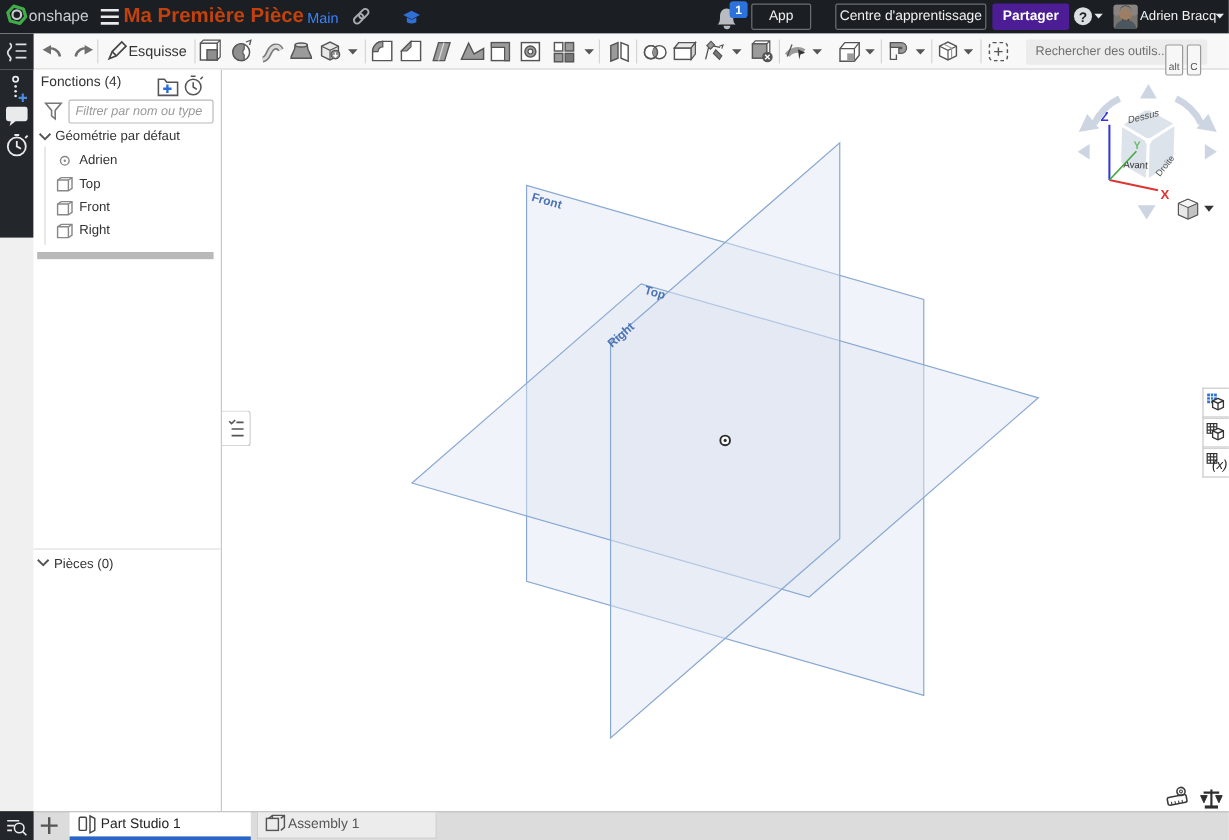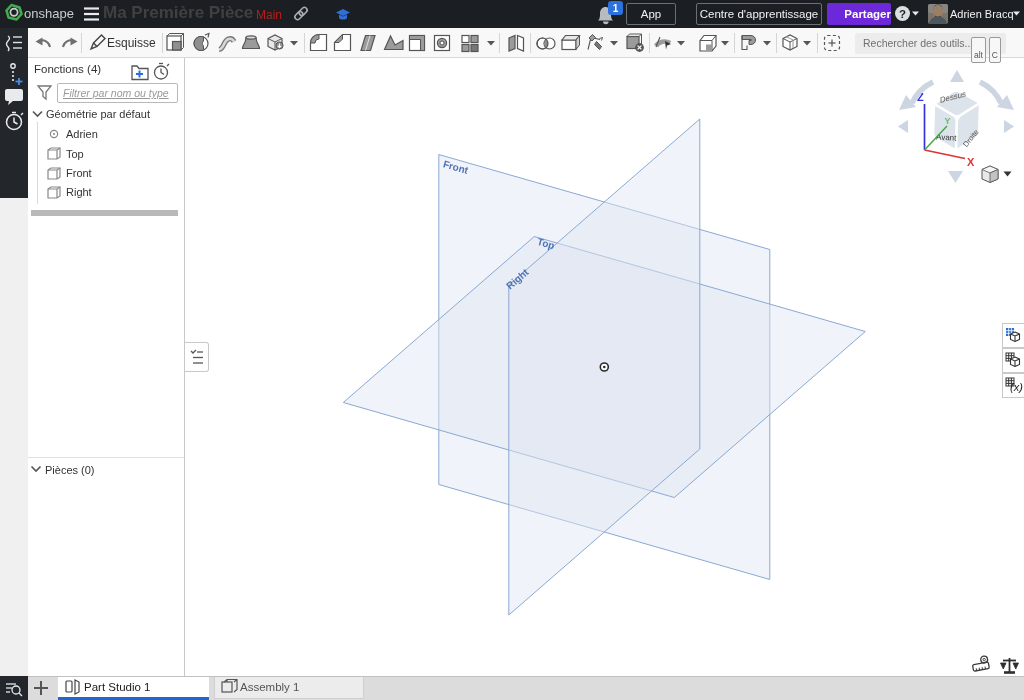--- a/index.html
+++ b/index.html
@@ -7,36 +7,36 @@
   font-family:"Liberation Sans", sans-serif; }
 .abs { position:absolute; }
 #topbar { position:absolute; left:0; top:0; width:1024px; height:28px; background:#1b1f23; }
 #toolbar { position:absolute; left:0; top:28px; width:1024px; height:30px; background:#f8f8f8; border-bottom:1px solid #d8d8d8; }
 #railtopsq { position:absolute; left:0; top:28px; width:28px; height:31px; background:#23272b; }
 #rail { position:absolute; left:0; top:58px; width:28px; height:618px; background:#f0f0f0; }
 #raildark { position:absolute; left:0; top:0; width:28px; height:140px; background:#23272b; }
 #panel { position:absolute; left:28px; top:58px; width:157px; height:618px; background:#fff; border-right:1px solid #c8c8c8; }
 #bottombar { position:absolute; left:0; top:676px; width:1024px; height:24px; background:#dcdcdc; border-top:1px solid #c0c0c0; }
 #cornersq { position:absolute; left:0; top:676px; width:28px; height:24px; background:#23272b; }
-#title { position:absolute; left:103px; top:3px; color:#404040; font-size:17px; font-weight:bold; }
-#main-lbl { position:absolute; left:256px; top:8px; color:#b91c1c; font-size:12px; }
+#title { position:absolute; left:103px; top:3px; color:#c2410c; font-size:17px; font-weight:bold; }
+#main-lbl { position:absolute; left:256px; top:8px; color:#3b82f6; font-size:12px; }
 .hbtn { position:absolute; top:3px; height:22px; border:1px solid #6a7077; border-radius:2px;
   color:#f0f1f2; font-size:11.5px; line-height:20px; text-align:center; }
-#btn-share { position:absolute; left:827px; top:3px; width:64px; height:22px; background:#6d28d9;
-  border-radius:2px; color:#fff; font-size:11.5px; font-weight:bold; line-height:22px; text-align:right; }
+#btn-share { position:absolute; left:827px; top:3px; width:64px; height:22px; background:#4c1d95;
+  border-radius:2px; color:#fff; font-size:11.5px; font-weight:bold; line-height:22px; text-align:center; }
 #username { position:absolute; left:950px; top:8px; color:#f2f3f4; font-size:11px; }
 #esq-txt { position:absolute; left:107px; top:36px; font-size:12px; color:#333; }
 #searchbox { position:absolute; left:855px; top:33px; width:151px; height:21px; background:#ececec;
   border-radius:2px; color:#707070; font-size:10.5px; line-height:21px; padding-left:8px; white-space:nowrap; }
 #keys { position:absolute; right:5px; top:4px; }
 .keycap { display:inline-block; border:1px solid #9a9a9a; border-radius:2px; background:#f7f7f7;
   font-size:8.5px; line-height:10px; height:12px; padding:12px 2px; color:#555; vertical-align:1px; }
 #fn-hdr { position:absolute; left:34px; top:63px; font-size:11.5px; color:#333;text-align:center; }
 #filterbox { position:absolute; left:57px; top:83px; width:121px; height:20px; border:1px solid #b9b9b9;
-  border-radius:2px; background:#fff; color:#999; font-style:italic; font-size:10.5px; line-height:18px; padding-left:5px;text-decoration:underline; }
+  border-radius:2px; background:#fff; color:#999; font-style:italic; font-size:10.5px; line-height:18px; padding-left:5px; }
 .treelbl { position:absolute; font-size:11px; color:#333; }
 #graybar { position:absolute; left:31px; top:210px; width:147px; height:6px; background:#b9b9b9; }
 #pieces-sep { position:absolute; left:28px; top:457px; width:156px; height:1px; background:#e0e0e0; }
 #handle { position:absolute; left:185px; top:342px; width:24px; height:30px; background:#fff;
   border:1px solid #c8c8c8; border-left:none; border-radius:0 3px 3px 0; }
 .rbtn { position:absolute; left:1002px; width:22px; height:25px; background:#fff;
   border:1px solid #c9c9c9; border-right:none; }
 #tab1 { position:absolute; left:58px; top:677px; width:151px; height:23px; background:#fff; }
 #tab1line { position:absolute; left:58px; top:697px; width:151px; height:3px; background:#2a64c5; }
 #tab2 { position:absolute; left:214px; top:677px; width:150px; height:22px; background:#ececec; border:1px solid #cfcfcf; border-top:none;}

